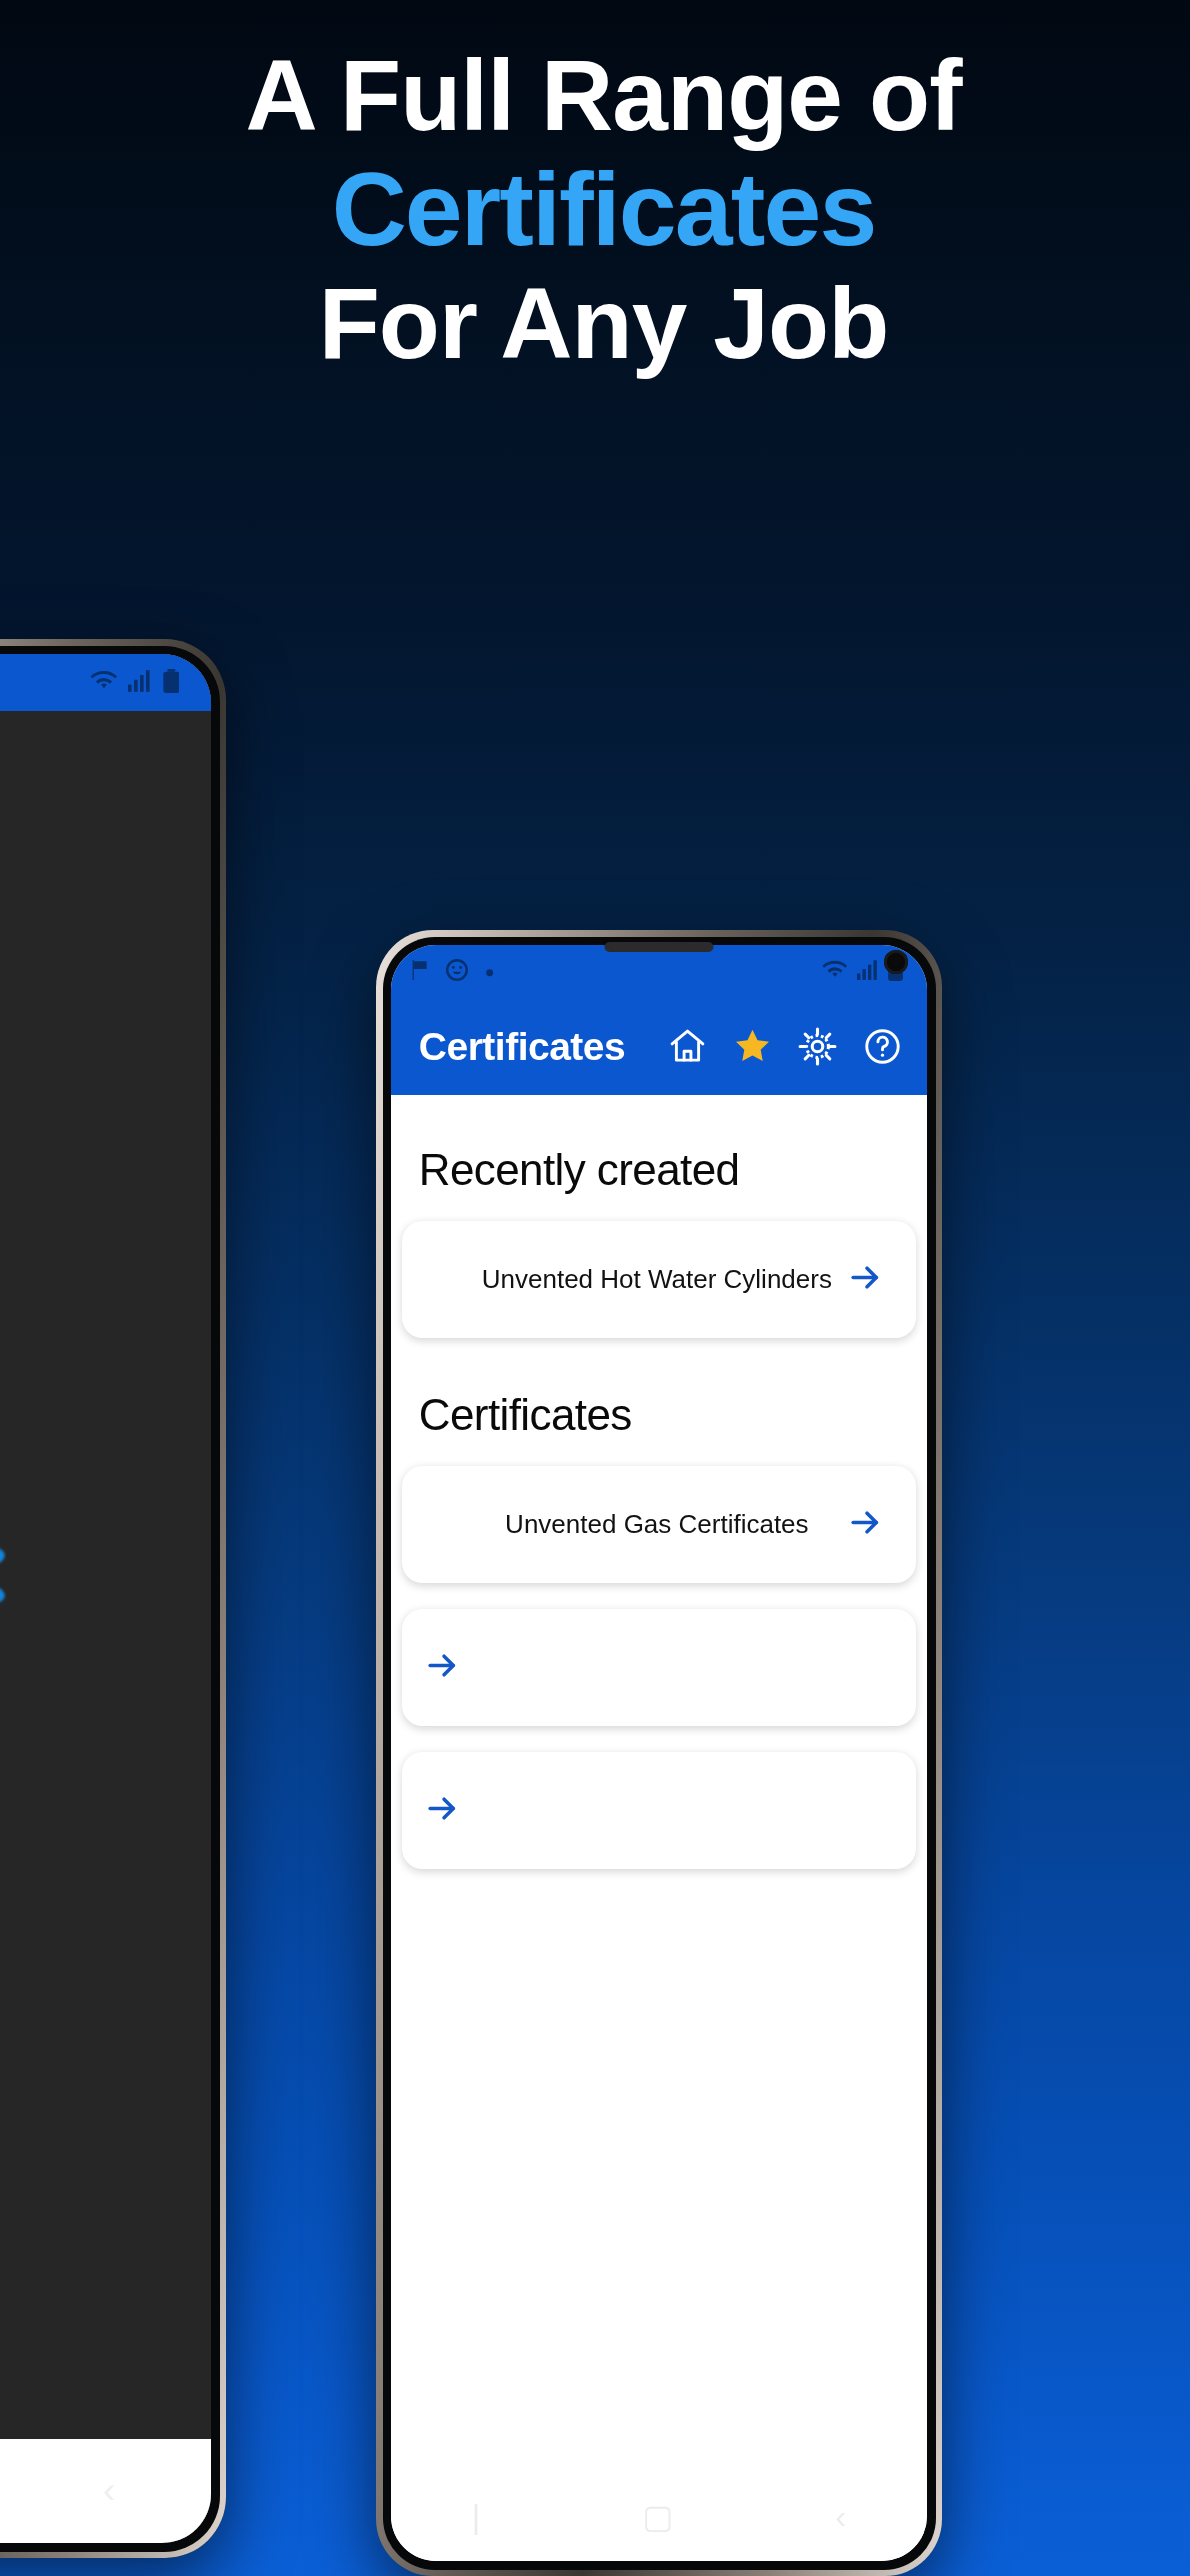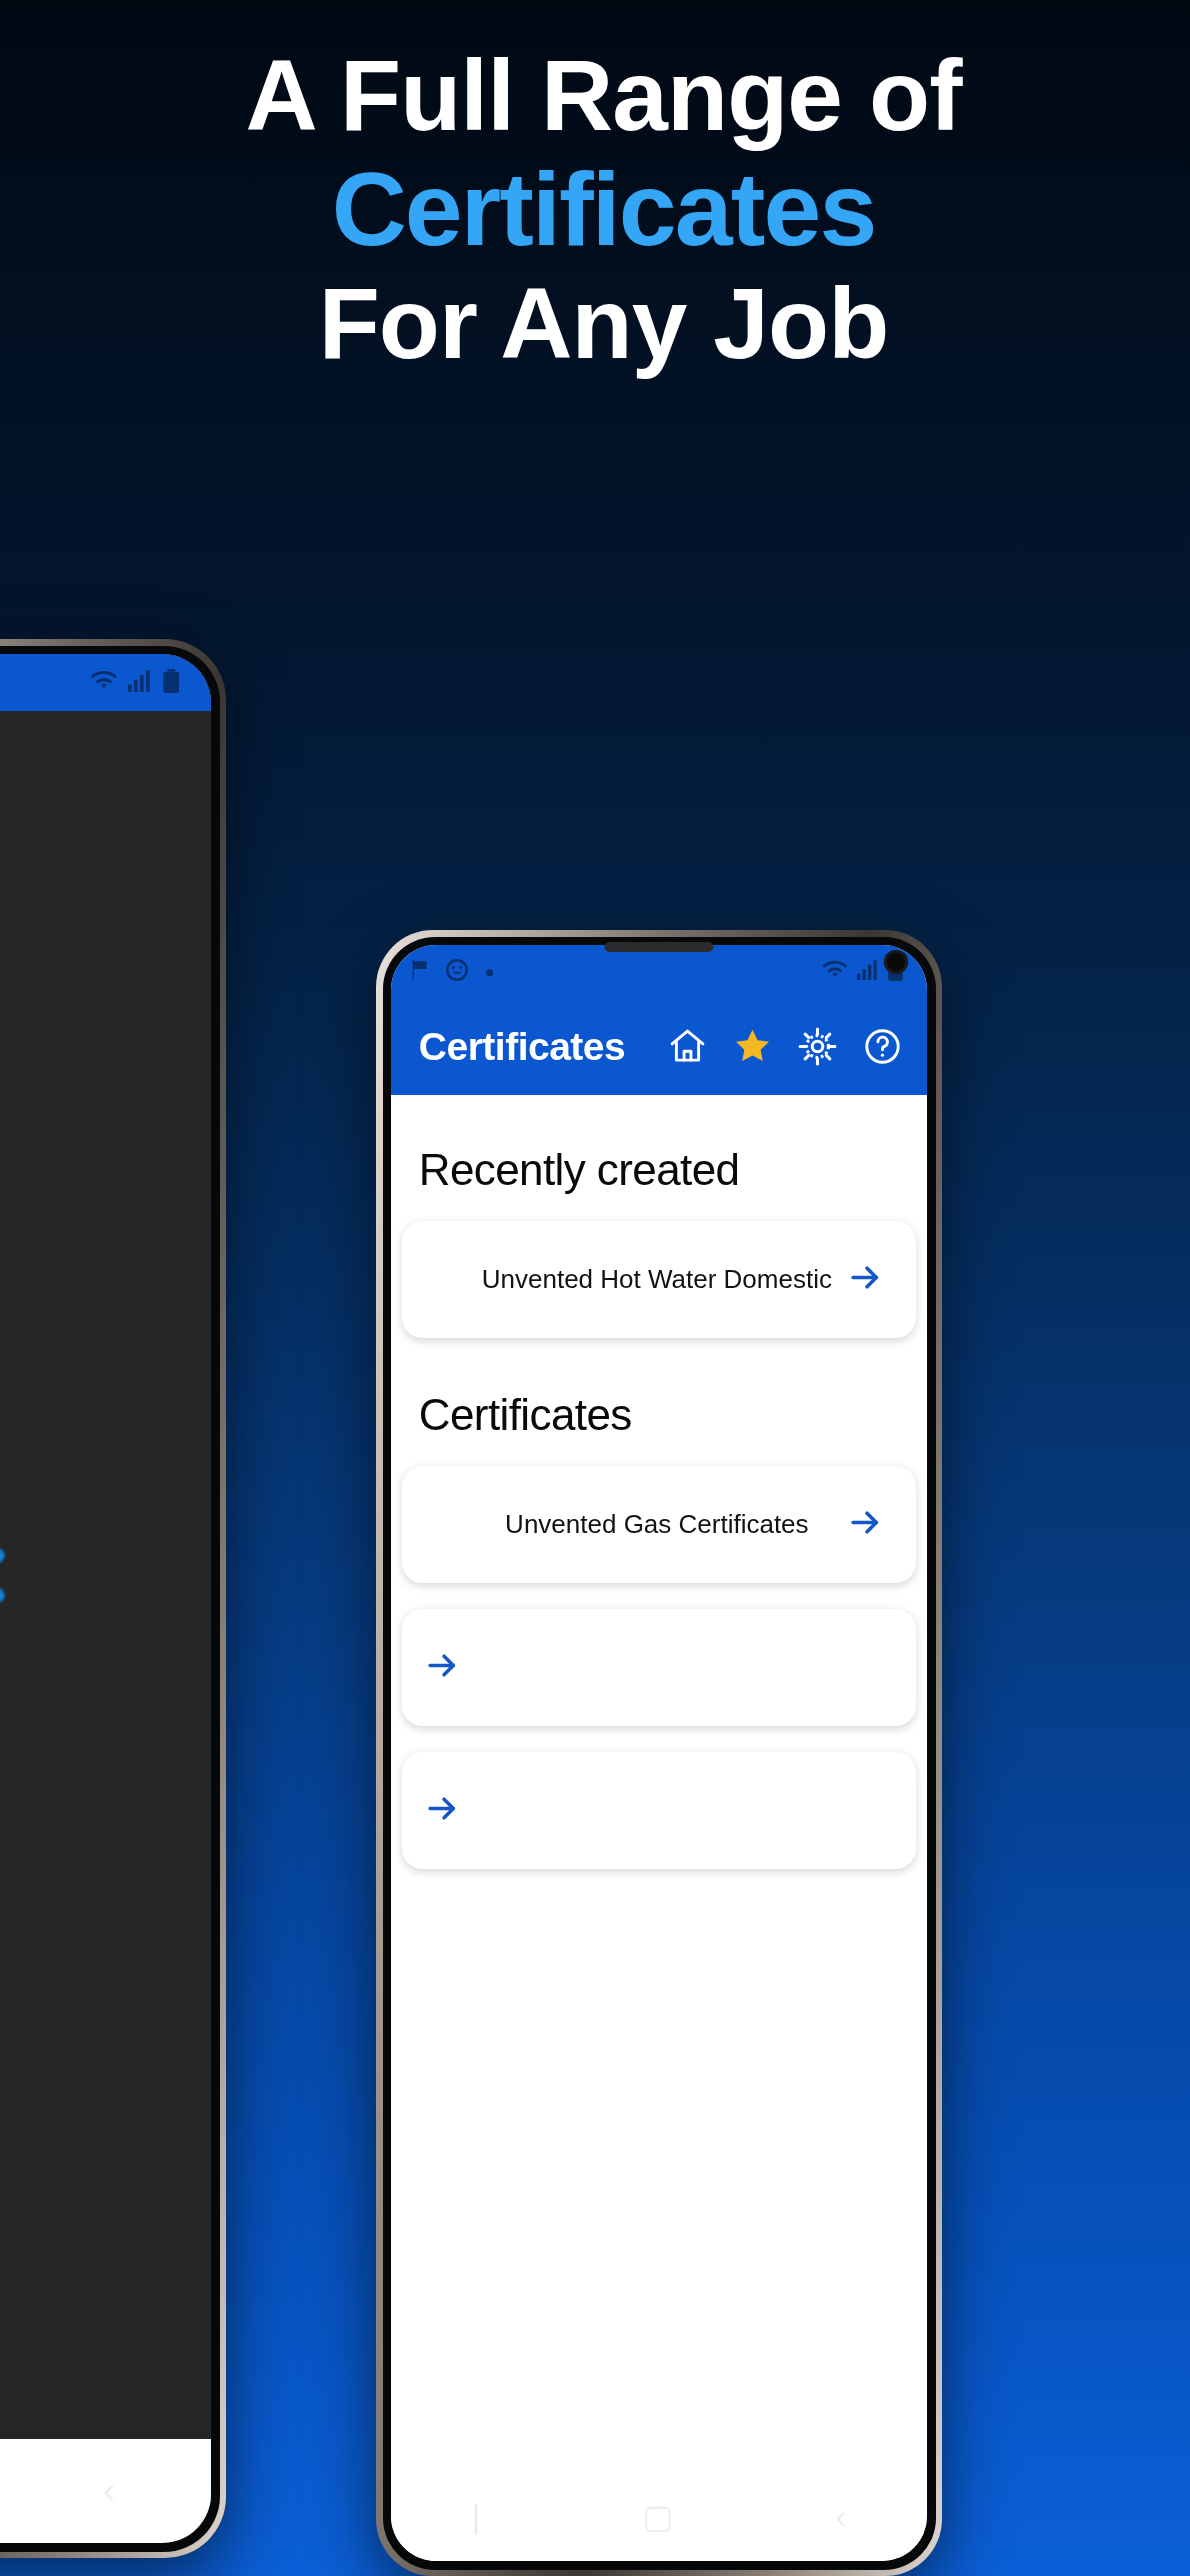--- a/index.html
+++ b/index.html
@@ -379,21 +379,21 @@
                 </svg>
             </span>
           </div>
         </div>
 
         <div class="content">
 
           <div class="sec-title">Recently created</div>
 
           <div class="card">
-            <div class="label">Unvented Hot Water Domestic</div>
+            <div class="label">Unvented Hot Water Cylinders</div>
             <span class="arrow">
               <svg width="37" height="37" viewBox="0 0 24 24" fill="none" stroke="#1357c8" stroke-width="2.3" stroke-linecap="round" stroke-linejoin="round">
                   <path d="M4 12h15"></path>
                   <path d="M13 6l6 6-6 6"></path>
                 </svg>
             </span>
           </div>
 
           <div class="sec-title tight">Certificates</div>
 

